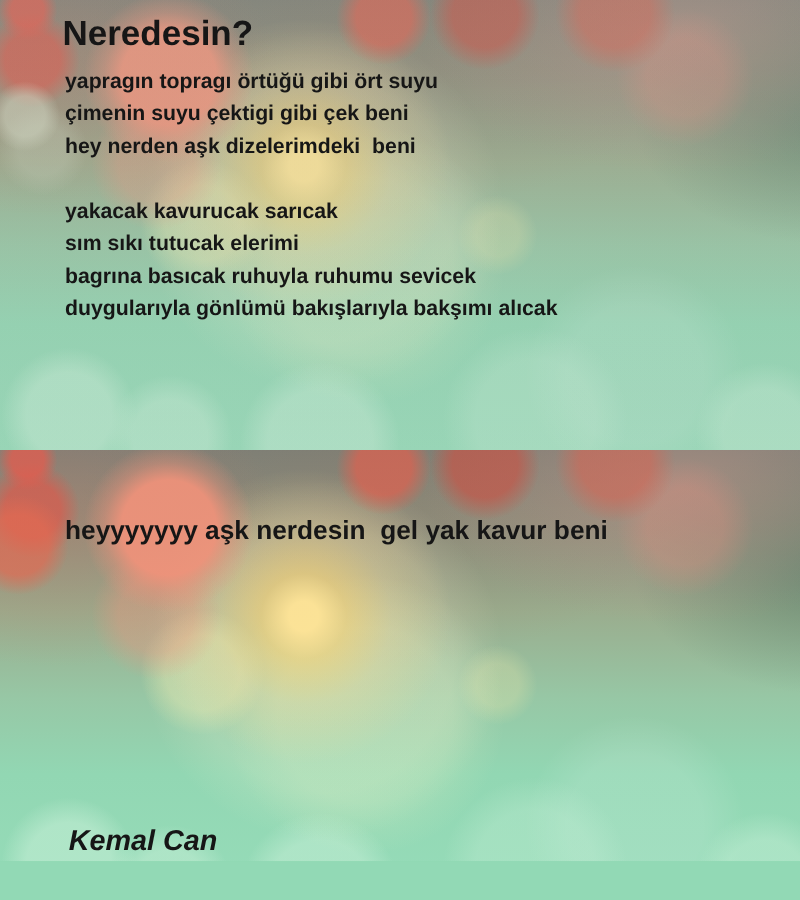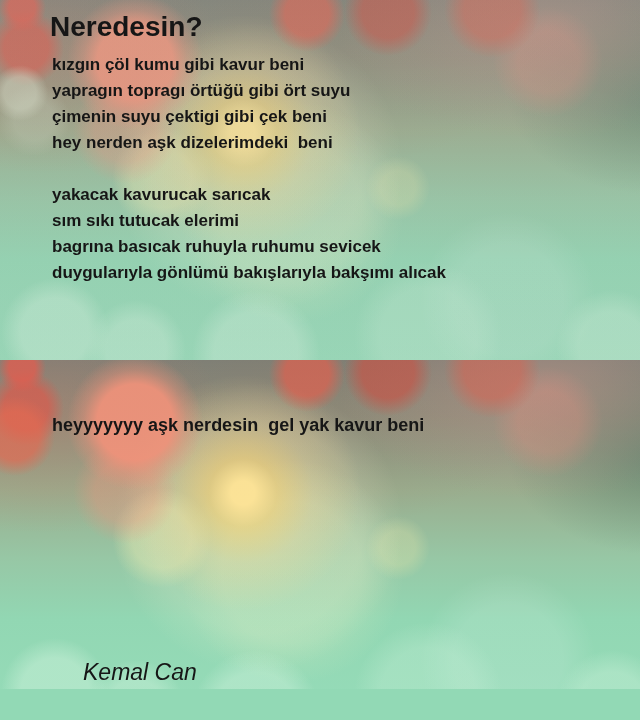--- a/index.html
+++ b/index.html
@@ -57,42 +57,40 @@
     color:var(--text_black,#161616);
   }
   .poem{position:absolute;left:52px;top:52px;}
   .line{
     font-size:17px;font-weight:bold;line-height:26px;min-height:26px;
     white-space:pre-wrap;color:var(--text_black,#1a1a1a);
   }
   .spacer{height:26px;}
   .closing{
     position:absolute;left:52px;top:412px;
-    font-size:18px;font-weight:bold;line-height:26px;white-space:pre-wrap;
+    font-size:21px;font-weight:bold;line-height:26px;white-space:pre-wrap;
     color:var(--text_black,#1a1a1a);
     text-align:center;
   }
   .author{
     position:absolute;left:55px;top:658px;
-    font-size:23px;font-style:italic;font-weight:normal;line-height:28px;
+    font-size:23px;font-style:italic;font-weight:bold;line-height:28px;
     color:var(--text_black,#1c1c1c);
-    margin-left:28px;
   }
 </style>
 </head>
 <body>
 
 <div class="canvas">
   <div class="tile tile--a"></div>
   <div class="tile tile--b"></div>
 
   <h1 class="title">Neredesin?</h1>
 
   <div class="poem">
-    <div class="line">kızgın çöl kumu gibi kavur beni</div>
     <div class="line">yapragın topragı örtüğü gibi ört suyu</div>
     <div class="line">çimenin suyu çektigi gibi çek beni</div>
     <div class="line">hey nerden aşk dizelerimdeki  beni</div>
     <div class="spacer"></div>
     <div class="line">yakacak kavurucak sarıcak</div>
     <div class="line">sım sıkı tutucak elerimi</div>
     <div class="line">bagrına basıcak ruhuyla ruhumu sevicek</div>
     <div class="line">duygularıyla gönlümü bakışlarıyla bakşımı alıcak</div>
   </div>
 

